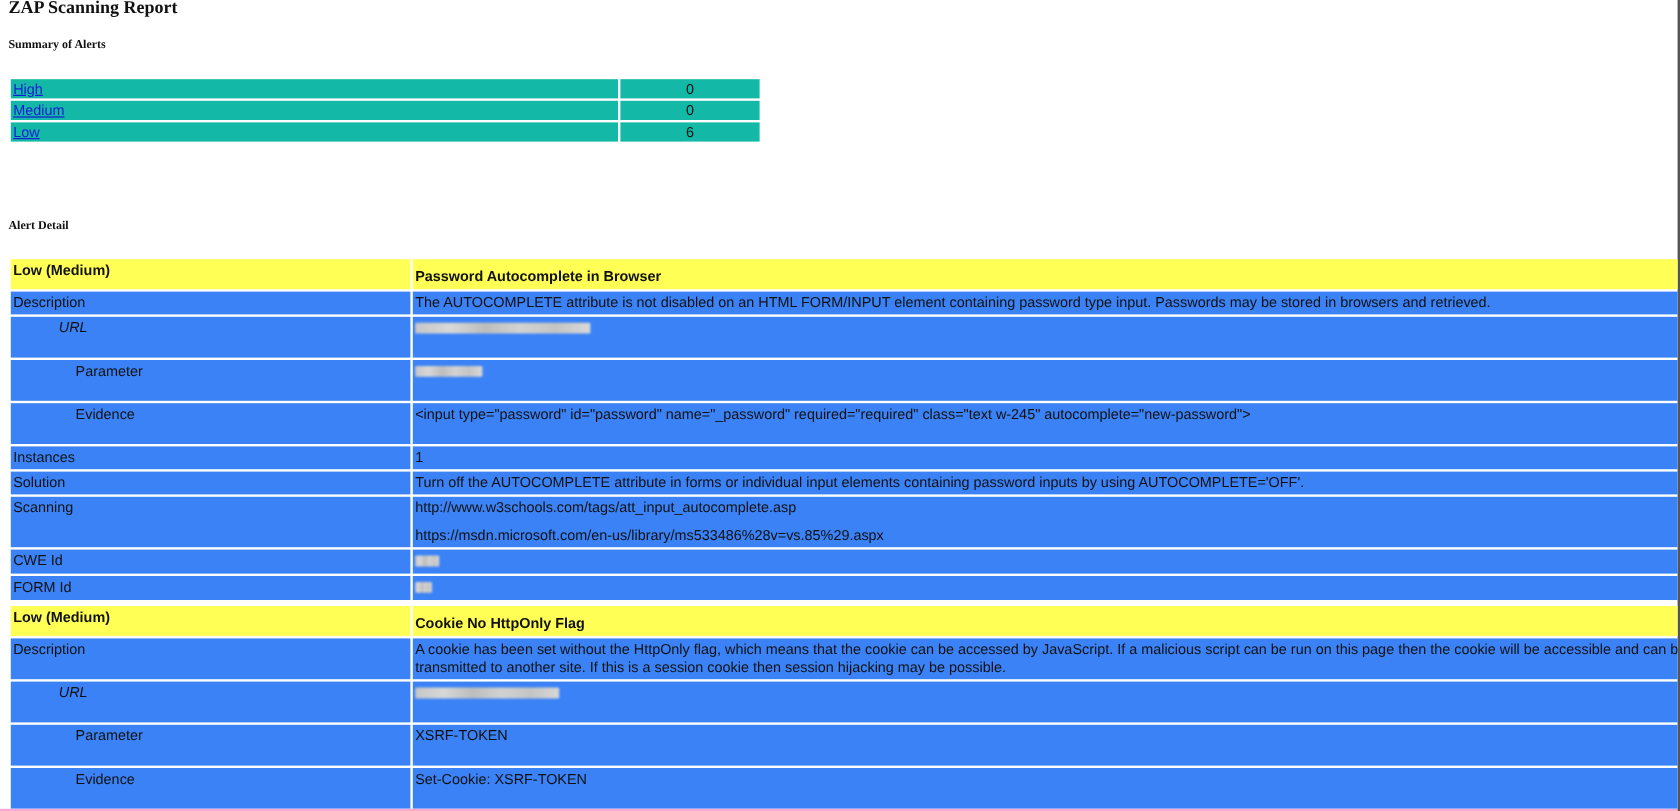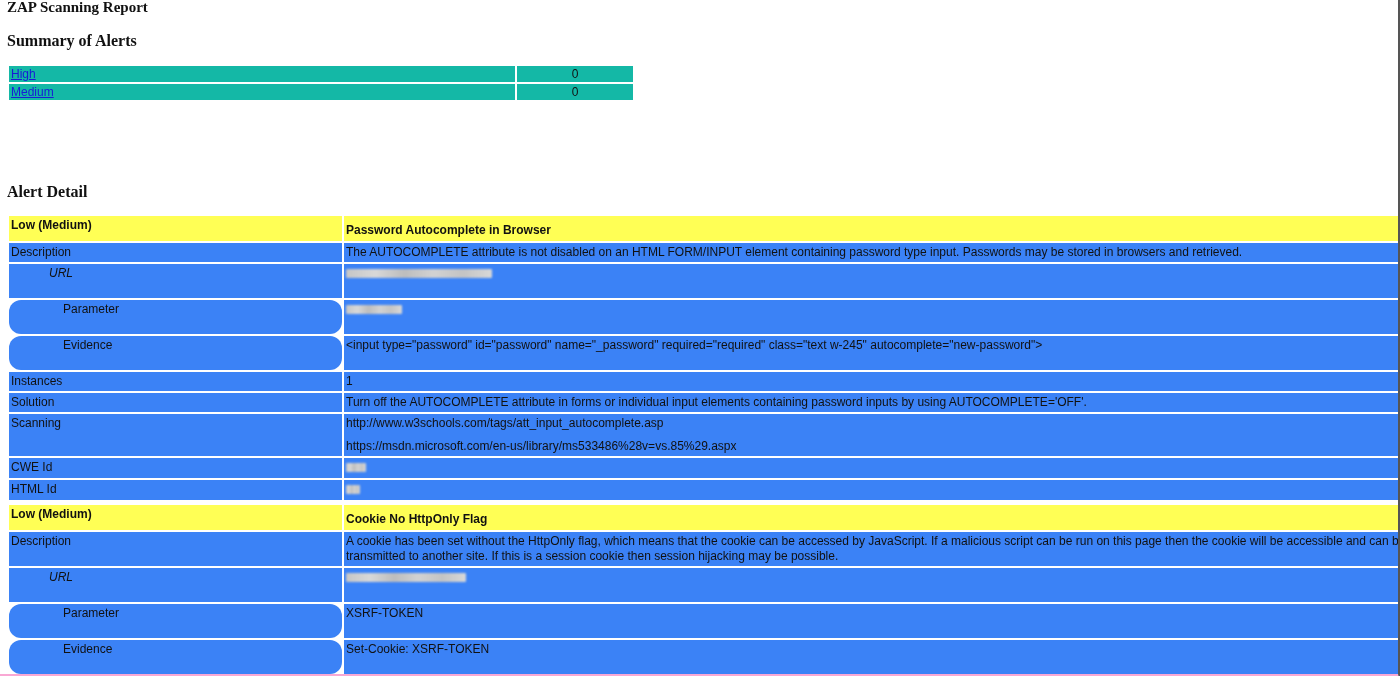--- a/index.html
+++ b/index.html
@@ -36,21 +36,21 @@
       font-size: 15px;
       margin: 0;
       position: absolute;
       top: -1px;
       left: 0;
       white-space: nowrap;
     }
     h3.section-title {
       font-family: "Liberation Serif", serif;
       font-weight: bold;
-      font-size: 16px;
+      font-size: 10px;
       margin: 0;
       position: absolute;
       left: 0;
       white-space: nowrap;
     }
     .summary-title { top: 32px; }
     .detail-title { top: 183px; }
 
     table {
       border-collapse: separate;
@@ -111,21 +111,21 @@
       padding-top: 0;
       padding-bottom: 0;
     }
     .alert-table tr.risk-row td.label {
       vertical-align: top;
       padding-top: 2px;
       margin-top: 43px;
     }
     .alert-table tr.risk-row td.name { vertical-align: bottom; padding-bottom: 3px; }
     .indent1 { padding-left: 40px !important; font-style: italic; }
-    .indent2 { padding-left: 54px !important; border-radius: 12px; }
+    .indent2 { padding-left: 54px !important; }
     .tall td { height: 30px; }
     .ref-gap { height: 8px; display: block; }
     .redacted {
       display: inline-block;
       height: 9px;
       margin-top: 3px;
       background: linear-gradient(90deg, #c6c6c6 0%, #d8d8d8 20%, #bdbdbd 40%, #d2d2d2 60%, #c4c4c4 80%, #d8d8d8 100%);
       filter: blur(1px);
       border-radius: 1px;
     }
@@ -143,20 +143,24 @@
   <table class="summary-table">
     <tbody>
     <tr>
       <td><a class="risk-link">High</a></td>
       <td class="count">0</td>
     </tr>
     <tr>
       <td><a class="risk-link">Medium</a></td>
       <td class="count">0</td>
     </tr>
+    <tr>
+      <td><a class="risk-link">Low</a></td>
+      <td class="count">6</td>
+    </tr>
   </tbody>
       </table>
 
   <h3 class="section-title detail-title">Alert Detail</h3>
 
   <table class="alert-table alert1">
     <tbody>
           <tr class="risk-row">
       <td class="label">Low (Medium)</td>
       <td class="name">Password Autocomplete in Browser</td>
@@ -191,21 +195,21 @@
         <div>http://www.w3schools.com/tags/att_input_autocomplete.asp</div>
         <span class="ref-gap"></span>
         <div>https://msdn.microsoft.com/en-us/library/ms533486%28v=vs.85%29.aspx</div>
       </td>
     </tr>
     <tr>
       <td class="label">CWE Id</td>
       <td><span class="redacted" style="width:20px"></span></td>
     </tr>
     <tr>
-      <td class="label">HTML Id</td>
+      <td class="label">FORM Id</td>
       <td><span class="redacted" style="width:14px"></span></td>
     </tr>
   </tbody>
       </table>
 
   <table class="alert-table alert2">
     <tbody>
           <tr class="risk-row">
       <td class="label">Low (Medium)</td>
       <td class="name">Cookie No HttpOnly Flag</td>

